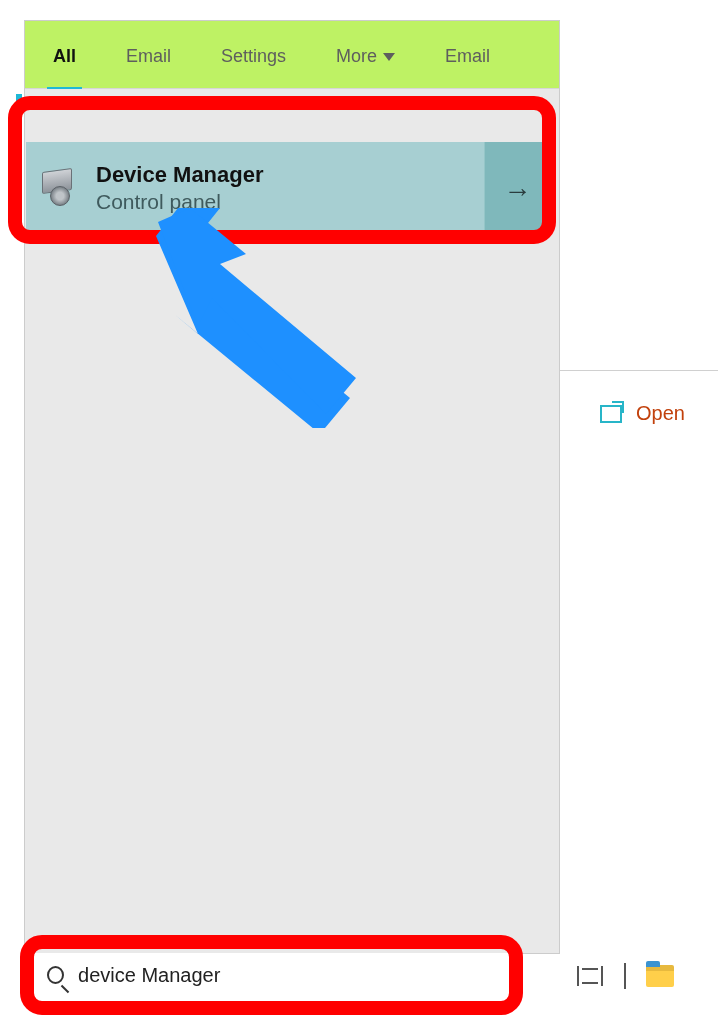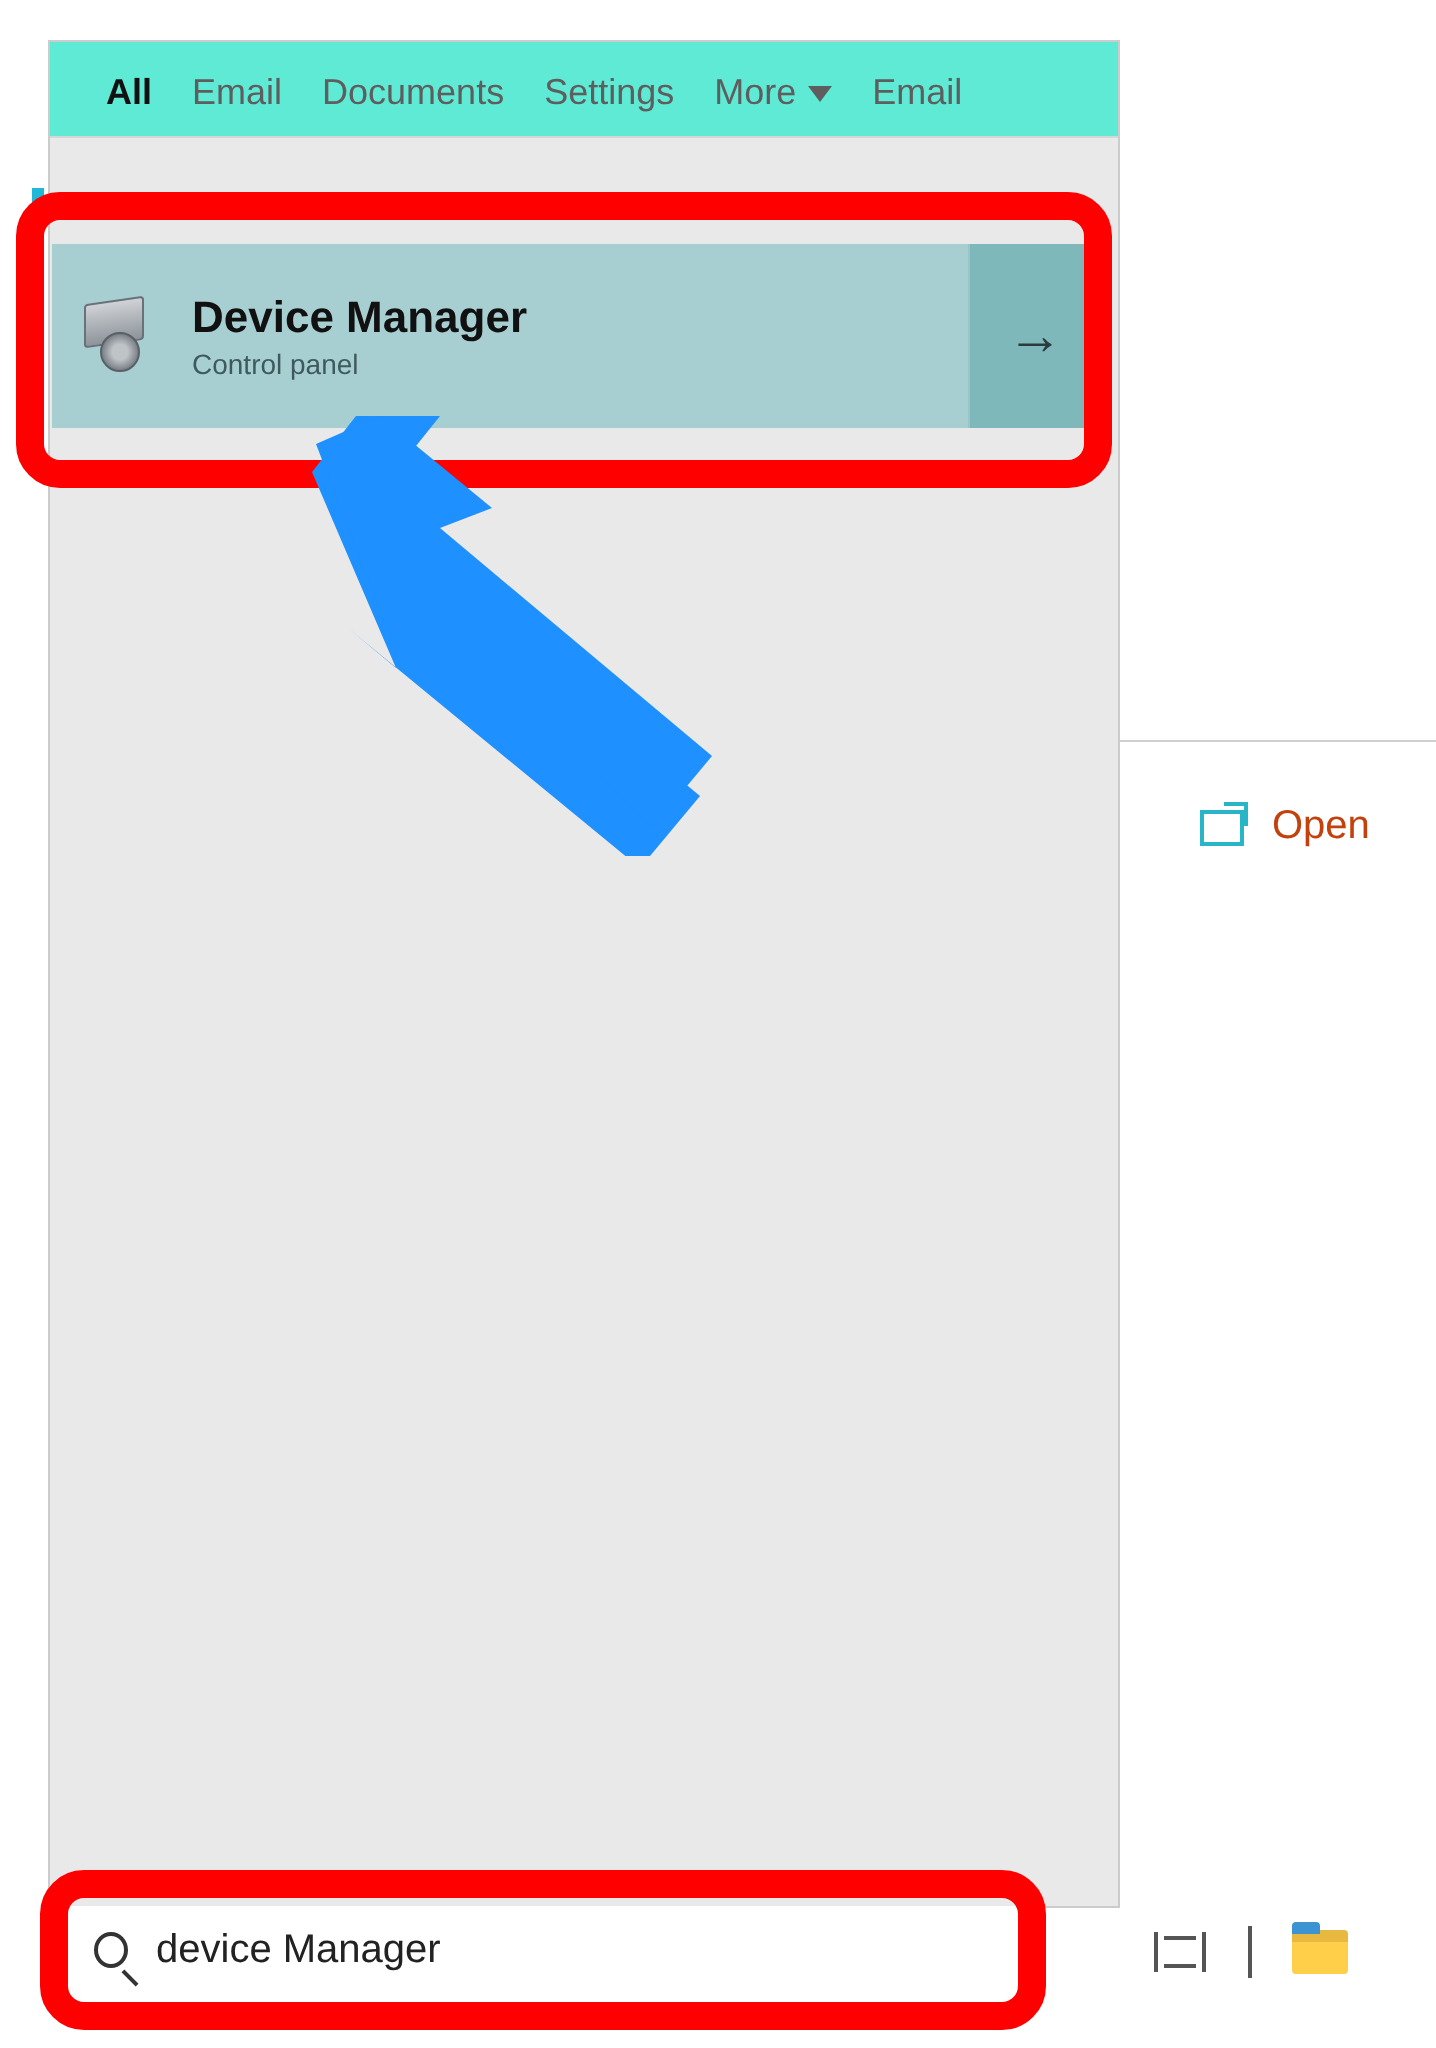--- a/index.html
+++ b/index.html
@@ -11,26 +11,26 @@
     left: 24px;
     top: 20px;
     width: 536px;
     height: 934px;
     background: #e9e9e9;
     border: 1px solid #ccc;
   }
 
   
   .tabs {
-    height: 48px;
+    height: 68px;
     display: flex;
     align-items: center;
     padding: 0 22px;
-    gap: 8px;
-    background: #5eead4;
+    gap: 38px;
+    background: #bef264;
     border-bottom: 1px solid #d6d6d6;
   }
   .tab {
     font-size: 18px;
     color: #5e5e5e;
     padding: 22px 6px 18px 6px;
     position: relative;
     cursor: pointer;
   }
   .tab.active {
@@ -64,21 +64,21 @@
     position: absolute;
     left: 1px; top: 53px;
     width: 524px; height: 92px;
     background: #a7cfd2;
     display: flex;
     align-items: center;
     padding-left: 12px;
   }
   .result-hilite .details { display: flex; flex-direction: column; }
   .result-hilite .title { font-size: 22px; font-weight: 600; color: #111; }
-  .result-hilite .subtitle { font-size: 14px; color: #3f5a5d; margin-top: 2px; }
+  .result-hilite .subtitle { font-size: 21px; color: #3f5a5d; margin-top: 2px; }
   .result-hilite .expand {
     position: absolute; right: 0; top: 0;
     width: 66px; height: 92px;
     background: #7fb8bb;
     display: flex; align-items: center; justify-content: center;
     font-size: 28px; color: #2a3c3e;
     border-left: 1px solid #95c6c8;
   }
   .dev-icon {
     width: 42px; height: 36px; margin-right: 16px;
@@ -220,21 +220,20 @@
 </head>
 <body>
 
 <div class="teal-sliver"></div>
 
 <div class="popup">
 
   <div class="tabs">
     <div class="tab active">All</div>
     <div class="tab">Email</div>
-    <div class="tab">Documents</div>
     <div class="tab">Settings</div>
     <div class="tab more">
       <span>More</span>
       <span class="chevron-down"></span>
     </div>
     <div class="tab">Email</div>
   </div>
 
   <div class="results">
     <div class="result-hilite">

